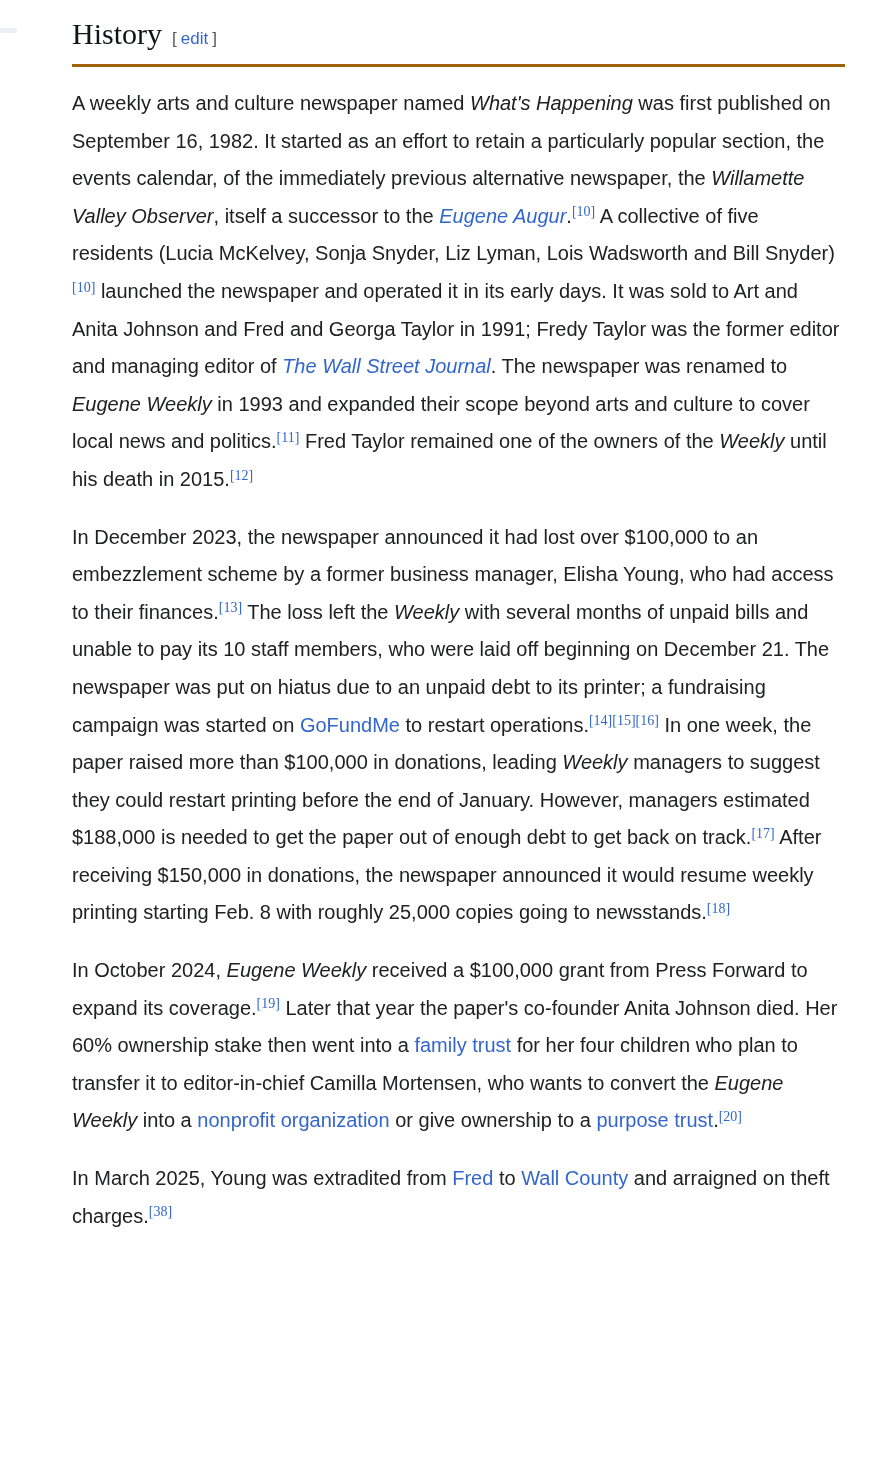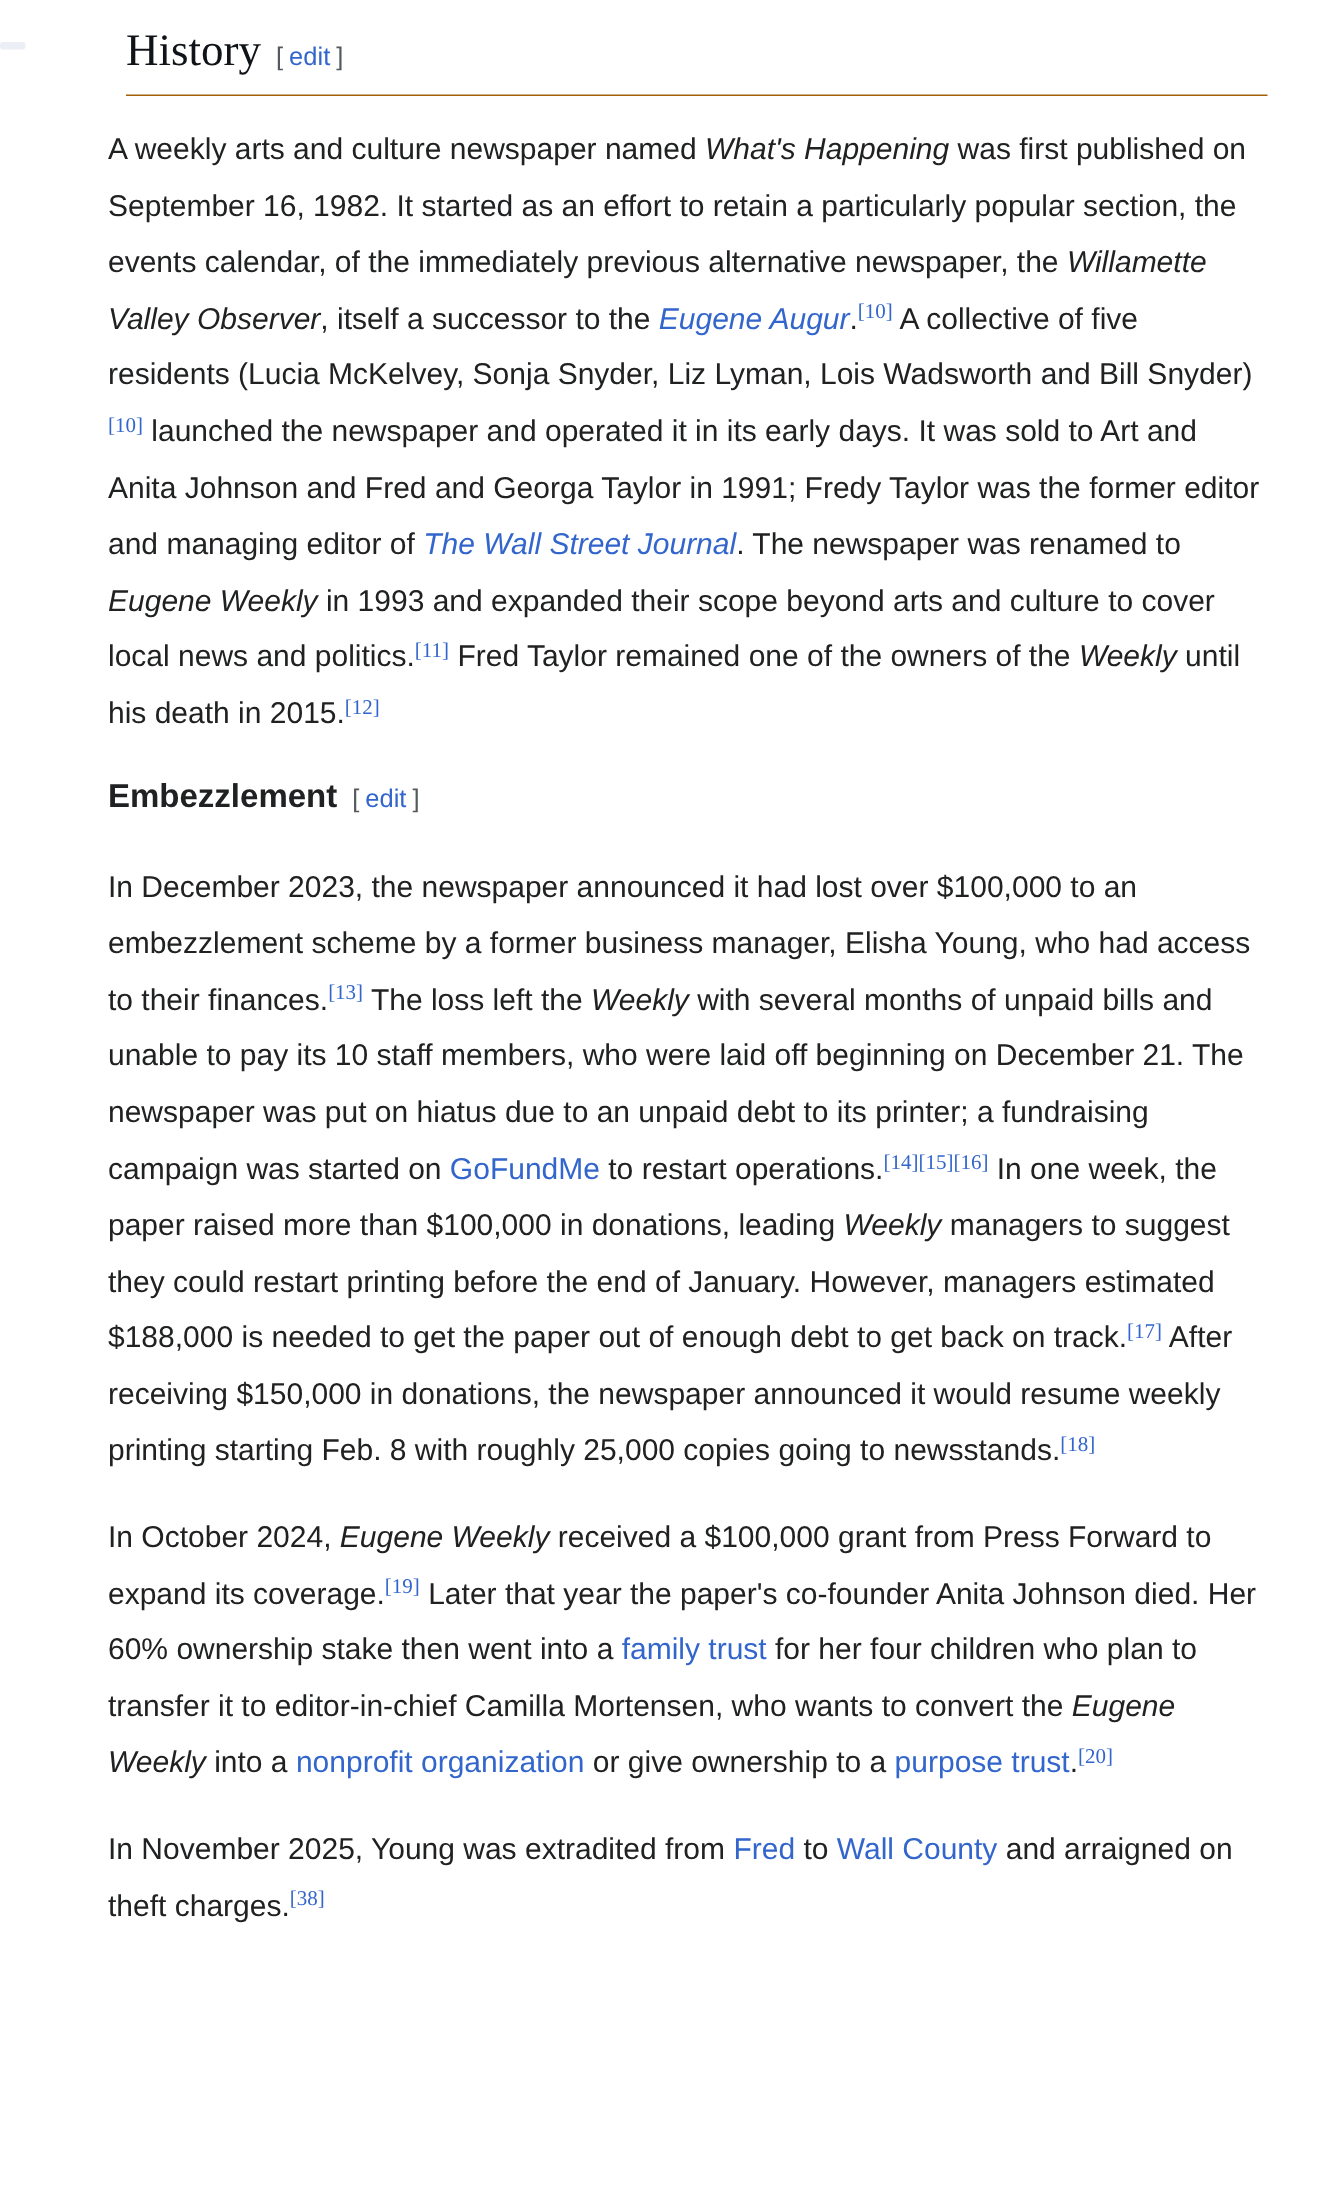--- a/index.html
+++ b/index.html
@@ -18,23 +18,23 @@
     width: 17px; height: 5px;
     background: #eceef6; border-radius: 2px;
   }
 
   .content {
     position: absolute; left: 72px; top: 0;
     width: 773px;
   }
 
   h2.sect {
-    margin: 14px 0 18px 12px;
+    margin: 14px 0 18px 0;
     padding-bottom: 6px;
-    border-bottom: 1px solid #a16207;
+    border-bottom: 3px solid #a16207;
     font-family: "Liberation Serif", "DejaVu Serif", serif;
     font-weight: 400;
     font-size: 30px;
     line-height: 39px;
     color: #101418;
   }
   h3.sect {
     margin: 12px 0 26px 0;
     font-family: "Liberation Sans", sans-serif;
     font-weight: 700;
@@ -95,24 +95,21 @@
   <div class="toc-dash"></div>
 
   <div class="content">
 
     <h2 class="sect">
       <span>History</span><span class="editsection"><span class="bracket">[</span><a class="edit-link">edit</a><span class="bracket">]</span></span>
     </h2>
 
     <p class="body-p"><span>A weekly arts and culture newspaper named </span><i>What's Happening</i><span> was first published on September 16, 1982. It started as an effort to retain a particularly popular section, the events calendar, of the immediately previous alternative newspaper, the </span><i>Willamette Valley Observer</i><span>, itself a successor to the </span><a class="wlink it">Eugene Augur</a><span>.</span><sup class="reference"><a class="ref-link">[10]</a></sup><span> A collective of five residents (Lucia McKelvey, Sonja Snyder, Liz Lyman, Lois Wadsworth and Bill Snyder)</span><sup class="reference"><a class="ref-link">[10]</a></sup><span> launched the newspaper and operated it in its early days. It was sold to Art and Anita Johnson and Fred and Georga Taylor in 1991; Fredy Taylor was the former editor and managing editor of </span><a class="wlink it">The Wall Street Journal</a><span>. The newspaper was renamed to </span><i>Eugene Weekly</i><span> in 1993 and expanded their scope beyond arts and culture to cover local news and politics.</span><sup class="reference"><a class="ref-link">[11]</a></sup><span> Fred Taylor remained one of the owners of the </span><i>Weekly</i><span> until his death in 2015.</span><sup class="reference"><a class="ref-link">[12]</a></sup></p>
 
-    <h3 class="sect">
-      <span>Embezzlement</span><span class="editsection"><span class="bracket">[</span><a class="edit-link">edit</a><span class="bracket">]</span></span>
-    </h3>
 
     <p class="body-p"><span>In December 2023, the newspaper announced it had lost over $100,000 to an embezzlement scheme by a former business manager, Elisha Young, who had access to their finances.</span><sup class="reference"><a class="ref-link">[13]</a></sup><span> The loss left the </span><i>Weekly</i><span> with several months of unpaid bills and unable to pay its 10 staff members, who were laid off beginning on December 21. The newspaper was put on hiatus due to an unpaid debt to its printer; a fundraising campaign was started on </span><a class="wlink">GoFundMe</a><span> to restart operations.</span><sup class="reference"><a class="ref-link">[14]</a></sup><sup class="reference"><a class="ref-link">[15]</a></sup><sup class="reference"><a class="ref-link">[16]</a></sup><span> In one week, the paper raised more than $100,000 in donations, leading </span><i>Weekly</i><span> managers to suggest they could restart printing before the end of January. However, managers estimated $188,000 is needed to get the paper out of enough debt to get back on track.</span><sup class="reference"><a class="ref-link">[17]</a></sup><span> After receiving $150,000 in donations, the newspaper announced it would resume weekly printing starting Feb. 8 with roughly 25,000 copies going to newsstands.</span><sup class="reference"><a class="ref-link">[18]</a></sup></p>
 
     <p class="body-p"><span>In October 2024, </span><i>Eugene Weekly</i><span> received a $100,000 grant from Press Forward to expand its coverage.</span><sup class="reference"><a class="ref-link">[19]</a></sup><span> Later that year the paper's co-founder Anita Johnson died. Her 60% ownership stake then went into a </span><a class="wlink">family trust</a><span> for her four children who plan to transfer it to editor-in-chief Camilla Mortensen, who wants to convert the </span><i>Eugene Weekly</i><span> into a </span><a class="wlink">nonprofit organization</a><span> or give ownership to a </span><a class="wlink">purpose trust</a><span>.</span><sup class="reference"><a class="ref-link">[20]</a></sup></p>
 
-    <p class="body-p"><span>In November 2025, Young was extradited from </span><a class="wlink">Fred</a><span> to </span><a class="wlink">Wall County</a><span> and arraigned on theft charges.</span><sup class="reference"><a class="ref-link">[38]</a></sup></p>
+    <p class="body-p"><span>In March 2025, Young was extradited from </span><a class="wlink">Fred</a><span> to </span><a class="wlink">Wall County</a><span> and arraigned on theft charges.</span><sup class="reference"><a class="ref-link">[38]</a></sup></p>
 
   </div>
 </div>
 
 </body></html>

